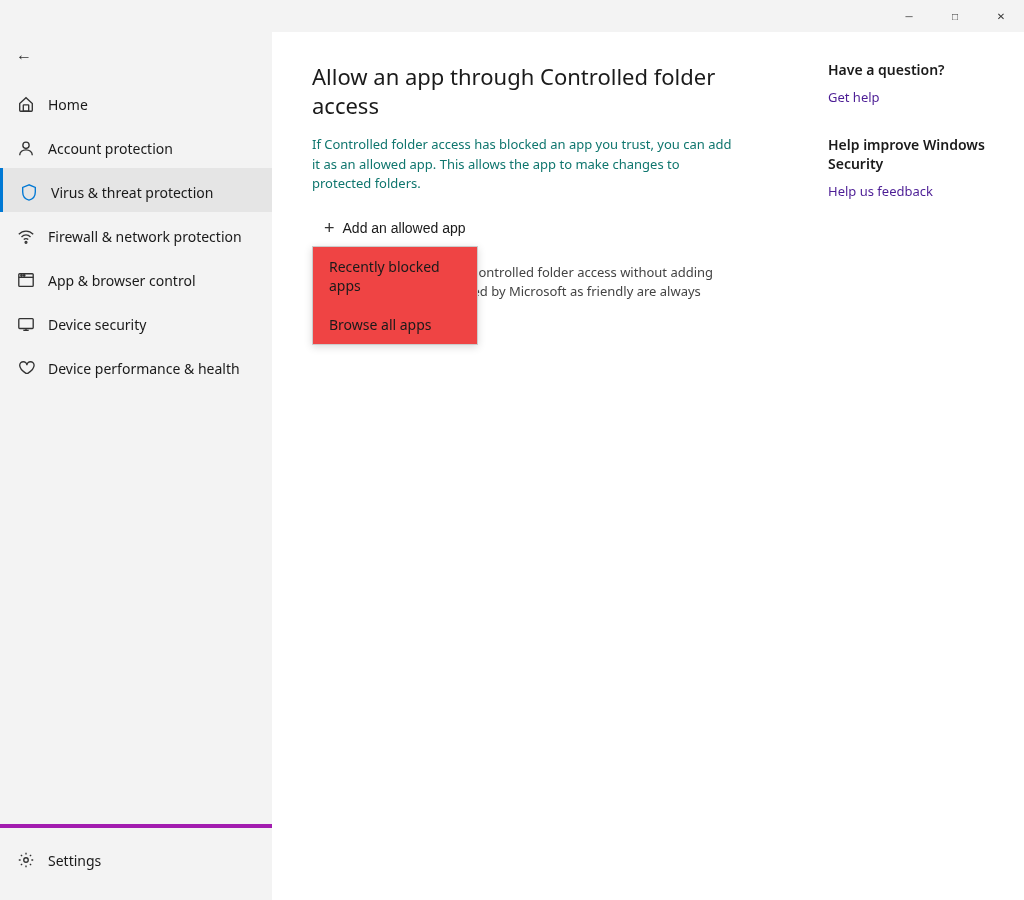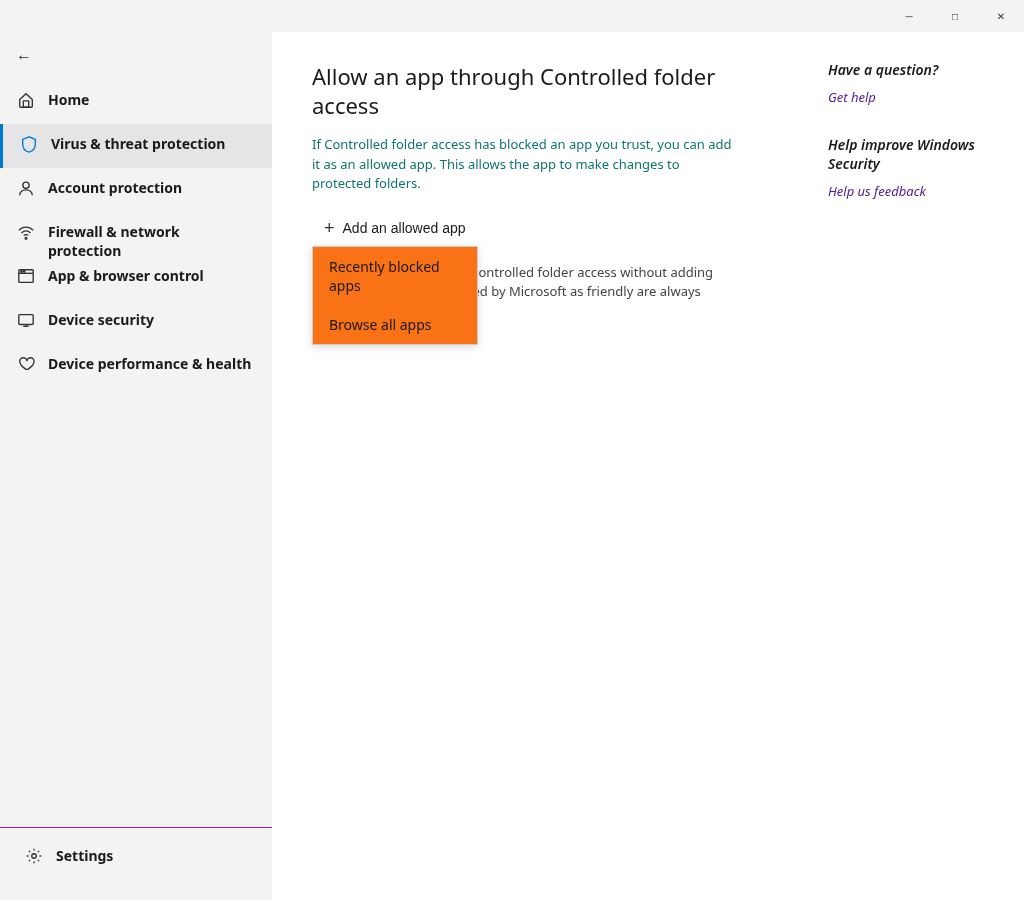--- a/index.html
+++ b/index.html
@@ -41,28 +41,27 @@
     .sidebar {
       width: 272px;
       background: #f3f3f3;
       display: flex;
       flex-direction: column;
       flex-shrink: 0;
       padding-bottom: 20px;
     }
     .nav-item {
       display: flex;
-      align-items: flex-start;
+      align-items: flex-end;
       padding: 10px 16px;
       cursor: pointer;
       font-size: 14px;
       color: #333;
       height: 44px;
       position: relative;
-      font-weight: bold;
     }
     .nav-item.active {
       background: #e5e5e5;
       border-left: 3px solid #0078d4;
     }
     .nav-item .nav-icon {
       width: 20px;
       height: 20px;
       margin-right: 12px;
       display: flex;
@@ -70,23 +69,22 @@
       justify-content: center;
       font-size: 16px;
       flex-shrink: 0;
     }
     .nav-label {
       font-size: 14px;
       color: #1a1a1a;
     }
     .sidebar-spacer { flex: 1; }
     .sidebar-bottom {
-      border-top: 1px solid #a21caf;
+      border-top: 4px solid #a21caf;
       padding-top: 8px;
-      padding-left: 8px;
     }
     .back-btn {
       display: flex;
       align-items: center;
       padding: 10px 16px;
       cursor: pointer;
       height: 44px;
       margin-bottom: 4px;
     }
     .back-icon {
@@ -137,21 +135,21 @@
     }
     .add-icon {
       font-size: 18px;
       color: #333;
       font-weight: 300;
     }
     .dropdown-menu {
       position: absolute;
       top: 36px;
       left: 0;
-      background: #f97316;
+      background: #ef4444;
       border: 1px solid #ccc;
       box-shadow: 0 2px 8px rgba(0,0,0,0.15);
       z-index: 100;
       min-width: 160px;
     }
     .dropdown-item {
       padding: 10px 16px;
       font-size: 14px;
       color: #1a1a1a;
       cursor: pointer;
@@ -161,21 +159,20 @@
       color: #444;
       line-height: 1.5;
       max-width: 430px;
     }
     .sidebar-right {
       width: 220px;
       padding: 28px 24px;
       background: white;
       flex-shrink: 0;
       border-left: none;
-      font-style: italic;
     }
     .help-section {
       margin-bottom: 28px;
     }
     .help-title {
       font-size: 14px;
       font-weight: 600;
       color: #1a1a1a;
       margin-bottom: 6px;
     }
@@ -211,37 +208,37 @@
     <div class="nav-item">
       <span class="nav-icon">
         <svg class="icon-svg" viewBox="0 0 20 20" fill="none" stroke="#333" stroke-width="1.5">
           <path d="M3 9.5L10 3l7 6.5V17a1 1 0 01-1 1H4a1 1 0 01-1-1V9.5z"></path>
           <rect x="7" y="11" width="6" height="7" rx="0.5"></rect>
         </svg>
       </span>
       <span class="nav-label">Home</span>
     </div>
 
+    <div class="nav-item">
+      <span class="nav-icon">
+        <svg class="icon-svg" viewBox="0 0 20 20" fill="none" stroke="#333" stroke-width="1.5">
+          <circle cx="10" cy="7" r="3.5"></circle>
+          <path d="M3 18c0-3.5 3.1-6 7-6s7 2.5 7 6"></path>
+        </svg>
+      </span>
+      <span class="nav-label">Account protection</span>
+    </div>
+
     <div class="nav-item active">
       <span class="nav-icon">
         <svg class="icon-svg" viewBox="0 0 20 20" fill="none" stroke="#0078d4" stroke-width="1.5">
           <path d="M10 2L3 5v5c0 4.5 3 8 7 9 4-1 7-4.5 7-9V5L10 2z"></path>
         </svg>
       </span>
       <span class="nav-label">Virus &amp; threat protection</span>
-    </div>
-
-    <div class="nav-item">
-      <span class="nav-icon">
-        <svg class="icon-svg" viewBox="0 0 20 20" fill="none" stroke="#333" stroke-width="1.5">
-          <circle cx="10" cy="7" r="3.5"></circle>
-          <path d="M3 18c0-3.5 3.1-6 7-6s7 2.5 7 6"></path>
-        </svg>
-      </span>
-      <span class="nav-label">Account protection</span>
     </div>
 
     <div class="nav-item">
       <span class="nav-icon">
         <svg class="icon-svg" viewBox="0 0 20 20" fill="none" stroke="#333" stroke-width="1.5">
           <path d="M2 8c2.2-2.2 5.2-3.5 8-3.5s5.8 1.3 8 3.5"></path>
           <path d="M5 11c1.4-1.4 3-2.2 5-2.2s3.6.8 5 2.2"></path>
           <path d="M7.5 14c.7-.7 1.5-1.1 2.5-1.1s1.8.4 2.5 1.1"></path>
           <circle cx="10" cy="17" r="1"></circle>
         </svg>

